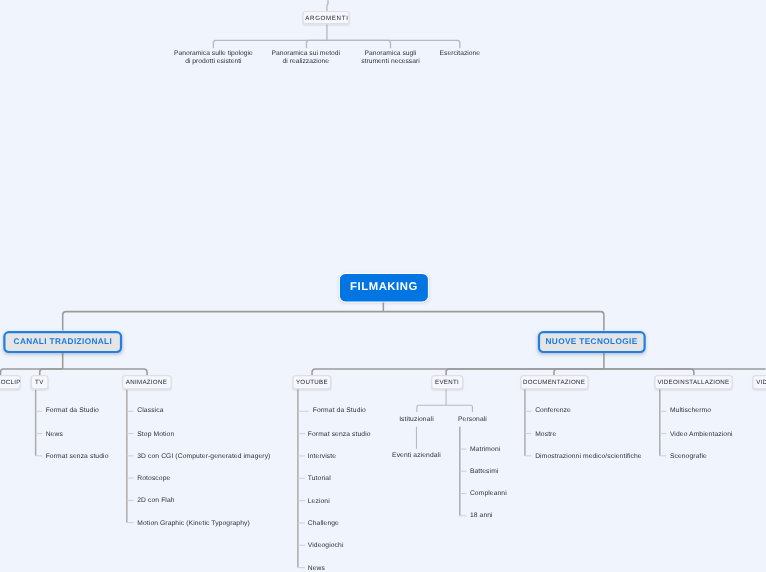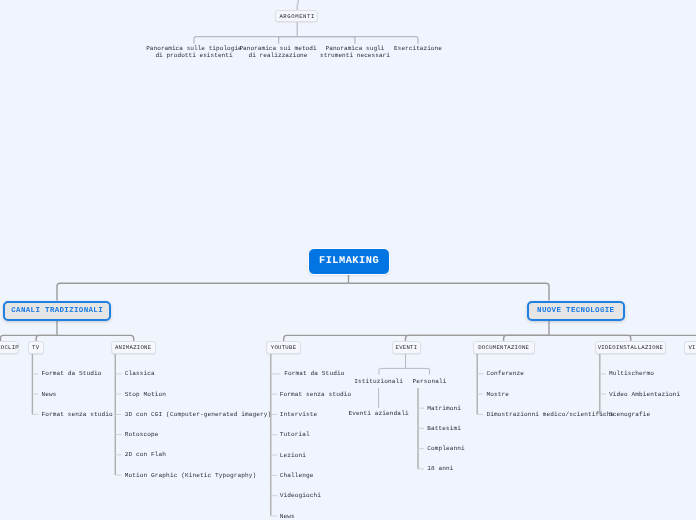--- a/index.html
+++ b/index.html
@@ -3,21 +3,21 @@
 <meta charset="utf-8">
 <style>
   html,body{margin:0;padding:0;}
   body{width:696px;height:520px;background:#f0f4fd;overflow:hidden;
        font-family:"Liberation Sans",sans-serif;
        -webkit-font-smoothing:antialiased;text-rendering:geometricPrecision;}
   #canvas{position:relative;width:696px;height:520px;background:#f0f4fd;
           transform:translateZ(0);-webkit-font-smoothing:antialiased;}
   svg#links{position:absolute;left:0;top:0;width:696px;height:520px;}
   .node{position:absolute;box-sizing:border-box;white-space:nowrap;
-        transform:translateZ(0);font-family:Liberation Mono, monospace;-webkit-font-smoothing:antialiased;}
+        transform:translateZ(0);-webkit-font-smoothing:antialiased;}
   .boxnode{
     border:1px solid #dcdfe5;border-radius:3px;background:#f5f7fd;
     box-shadow:0 1px 1px rgba(90,100,120,.10);
     color:#23262f;font-size:5.6px;letter-spacing:.28px;line-height:10px;
     display:flex;align-items:center;justify-content:center;
   }
   .rootnode{
     background:#0275e2;border:1.5px solid #ffffff;border-radius:6px;
     color:#ffffff;font-weight:bold;font-size:10.3px;letter-spacing:0.5px;
     display:flex;align-items:center;justify-content:center;
@@ -108,21 +108,21 @@
 <div class="node toptxt" style="left:285px;top:44.5px;width:140px;">
       <div>Panoramica sugli</div>
       <div>strumenti necessari</div>
     </div>
 <div class="node toptxt" style="left:348px;top:44.5px;width:140px;">
       <div>Esercitazione</div>
       <div></div>
     </div>
 <div class="node rootnode" style="left:307.9px;top:247.5px;width:82.3px;height:27.0px;">FILMAKING</div>
 <div class="node branchnode" style="left:3.1px;top:300.5px;width:108.1px;height:20px;">CANALI TRADIZIONALI</div>
-<div class="node branchnode" style="left:527px;top:300.5px;width:97.5px;height:20px;">NUOVE TECNOLOGIE</div>
+<div class="node branchnode" style="left:489px;top:300.5px;width:97.5px;height:20px;">NUOVE TECNOLOGIE</div>
 <div class="node boxnode" style="left:-14.0px;top:341.4px;width:33.2px;height:12.8px;">VIDEOCLIP</div>
 <div class="node boxnode" style="left:27.5px;top:341.4px;width:16.5px;height:12.8px;">TV</div>
 <div class="node boxnode" style="left:110.6px;top:341.4px;width:45.099999999999994px;height:12.8px;">ANIMAZIONE</div>
 <div class="node boxnode" style="left:266.0px;top:341.4px;width:35.10000000000002px;height:12.8px;">YOUTUBE</div>
 <div class="node boxnode" style="left:391.9px;top:341.4px;width:29.100000000000023px;height:12.8px;">EVENTI</div>
 <div class="node boxnode" style="left:472.5px;top:341.4px;width:62.39999999999998px;height:12.8px;">DOCUMENTAZIONE</div>
 <div class="node boxnode" style="left:595.1px;top:341.4px;width:70.69999999999993px;height:12.8px;">VIDEOINSTALLAZIONE</div>
 <div class="node boxnode" style="left:683.6px;top:341.4px;width:42.39999999999998px;height:12.8px;">VIDEOARTE</div>
 <div class="node leaf" style="left:41.5px;top:369.4px;">Format da Studio</div>
 <div class="node leaf" style="left:41.5px;top:389.6px;">News</div>

